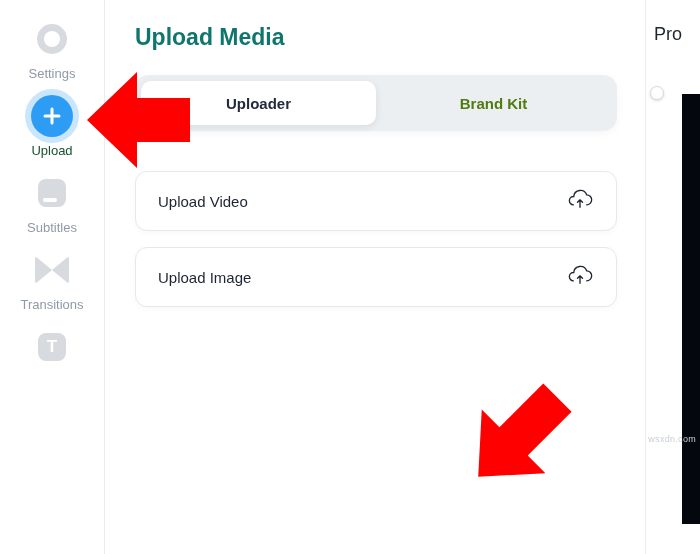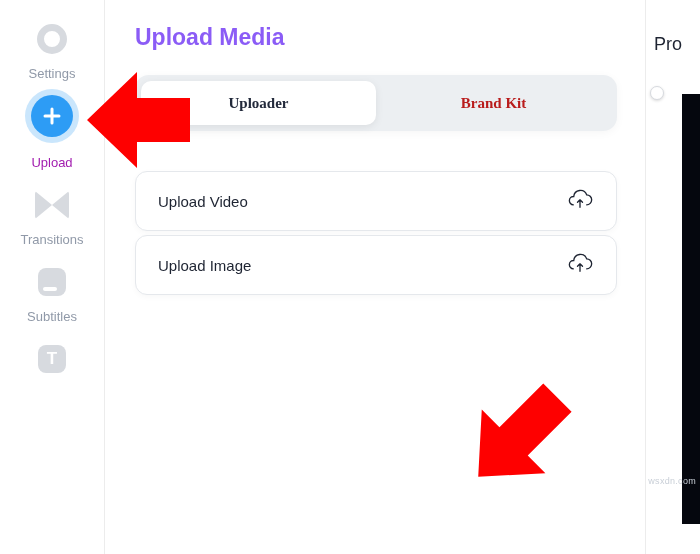--- a/index.html
+++ b/index.html
@@ -6,47 +6,47 @@
   html, body { width: 700px; height: 554px; font-family: -apple-system, BlinkMacSystemFont, "Segoe UI", Arial, sans-serif; background: #fff; overflow: hidden; }
   .app { display: flex; width: 100%; height: 100%; }
 
   
   .sidebar { width: 105px; height: 100%; border-right: 1px solid #ececec; display: flex; flex-direction: column; align-items: center; padding-top: 18px; gap: 14px; }
   .side-item { display: flex; flex-direction: column; align-items: center; gap: 6px; width: 100%; cursor: pointer; }
   .side-icon-wrap { width: 42px; height: 42px; border-radius: 50%; display: flex; align-items: center; justify-content: center; }
   .side-item.active .side-icon-wrap { background: #2d9cf5; box-shadow: 0 0 0 6px rgba(45,156,245,0.25); }
   .side-item.settings .side-icon-dot { width: 30px; height: 30px; border: 7px solid #d7dadf; border-radius: 50%; }
   .side-label { font-size: 13px; color: #9099a8; }
-  .side-item.active .side-label { color: #a21caf; margin-top: 12px; }
+  .side-item.active .side-label { color: #14532d; }
   .icon-subtitles { width: 28px; height: 28px; border-radius: 8px; background: #d7dadf; position: relative; }
   .icon-subtitles::before { content: ""; position: absolute; left: 5px; bottom: 5px; width: 14px; height: 4px; background: #fff; border-radius: 2px; }
   .icon-transitions-wrap { position: relative; width: 34px; height: 28px; }
   .icon-transitions-wrap .tri-l, .icon-transitions-wrap .tri-r { position: absolute; top: 0; width: 17px; height: 28px; background: #d7dadf; border-radius: 3px; }
   .icon-transitions-wrap .tri-l { left: 0; clip-path: polygon(0 0, 100% 50%, 0 100%); }
   .icon-transitions-wrap .tri-r { right: 0; clip-path: polygon(100% 0, 0 50%, 100% 100%); }
   .icon-text { width: 28px; height: 28px; border-radius: 8px; background: #d7dadf; display: flex; align-items: center; justify-content: center; font-size: 17px; font-weight: 700; color: #fff; }
 
   
   .panel { flex: 1; padding: 24px 28px 24px 30px; position: relative; }
-  .page-title { font-size: 23px; font-weight: 700; color: #8b5cf6; margin-bottom: 24px; }
-  .tab-container { width: 100%; height: 56px; border-radius: 14px; background: #eceff2; display: flex; padding: 6px; box-shadow: 0 2px 10px rgba(0,0,0,0.04); font-family: Liberation Serif, serif; }
-  .tab { flex: 1; display: flex; align-items: center; justify-content: center; font-size: 15px; font-weight: 600; color: #b91c1c; border-radius: 10px; cursor: pointer; }
+  .page-title { font-size: 23px; font-weight: 700; color: #0f766e; margin-bottom: 24px; }
+  .tab-container { width: 100%; height: 56px; border-radius: 14px; background: #eceff2; display: flex; padding: 6px; box-shadow: 0 2px 10px rgba(0,0,0,0.04); }
+  .tab { flex: 1; display: flex; align-items: center; justify-content: center; font-size: 15px; font-weight: 600; color: #4d7c0f; border-radius: 10px; cursor: pointer; }
   .tab.active { background: #fff; color: #232a3b; box-shadow: 0 2px 8px rgba(0,0,0,0.08); }
 
-  .upload-list { margin-top: 40px; display: flex; flex-direction: column; gap: 4px; }
+  .upload-list { margin-top: 40px; display: flex; flex-direction: column; gap: 16px; }
   .upload-row { height: 60px; border: 1px solid #e5e8ec; border-radius: 12px; background: #fff; display: flex; align-items: center; justify-content: space-between; padding: 0 22px; cursor: pointer; box-shadow: 0 2px 6px rgba(0,0,0,0.03); }
   .upload-row .row-label { font-size: 15px; color: #1e2432; }
   .cloud-icon { width: 28px; height: 20px; }
 
   
   .right-strip { width: 55px; height: 100%; position: relative; background: #fff; border-left: 1px solid #ececec; }
-  .right-top { padding: 34px 0 0 8px; font-size: 18px; color: #1e2432; }
+  .right-top { padding: 24px 0 0 8px; font-size: 18px; color: #1e2432; }
   .preview-box { position: absolute; right: 0; top: 94px; width: 18px; height: 430px; background: #05070e; }
   .knob { position: absolute; top: 86px; left: 4px; width: 14px; height: 14px; border-radius: 50%; background: #fff; border: 1px solid #d7dadf; box-shadow: 0 1px 3px rgba(0,0,0,0.15); }
-  .watermark { position: absolute; right: 4px; top: 476px; font-size: 9px; color: #c9cfd7; letter-spacing: 0.3px; }
+  .watermark { position: absolute; right: 4px; top: 434px; font-size: 9px; color: #c9cfd7; letter-spacing: 0.3px; }
 
   
   .arrow { position: absolute; pointer-events: none; }
 </style>
 </head>
 <body>
 
 <div class="app">
 
   <div class="sidebar">
@@ -62,33 +62,33 @@
       <div class="side-icon-wrap">
         <svg width="20" height="20" viewBox="0 0 20 20">
             <path d="M10 3v14M3 10h14" stroke="#fff" stroke-width="3" stroke-linecap="round"></path>
           </svg>
       </div>
       <div class="side-label">Upload</div>
     </div>
 
     <div class="side-item">
       <div class="side-icon-wrap">
+        <div class="icon-subtitles"></div>
+      </div>
+      <div class="side-label">Subtitles</div>
+    </div>
+
+    <div class="side-item">
+      <div class="side-icon-wrap">
         <div class="icon-transitions-wrap">
             <div class="tri-l"></div>
             <div class="tri-r"></div>
           </div>
       </div>
       <div class="side-label">Transitions</div>
-    </div>
-
-    <div class="side-item">
-      <div class="side-icon-wrap">
-        <div class="icon-subtitles"></div>
-      </div>
-      <div class="side-label">Subtitles</div>
     </div>
 
     <div class="side-item">
       <div class="side-icon-wrap">
         <div class="icon-text">T</div>
       </div>
     </div>
 
   </div>
 

